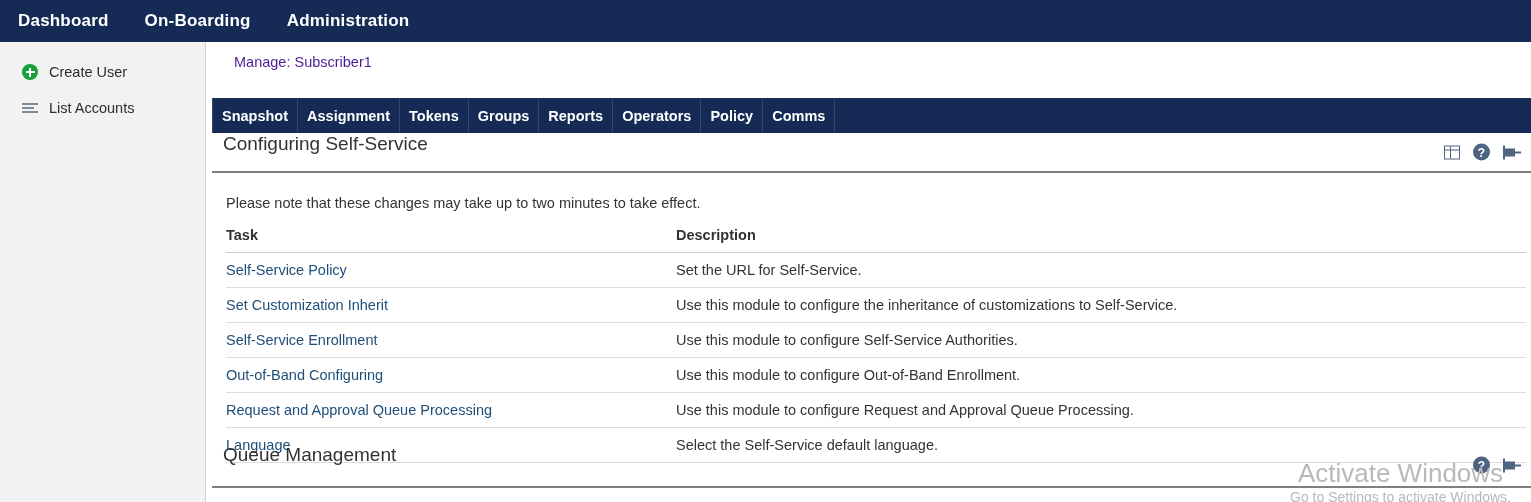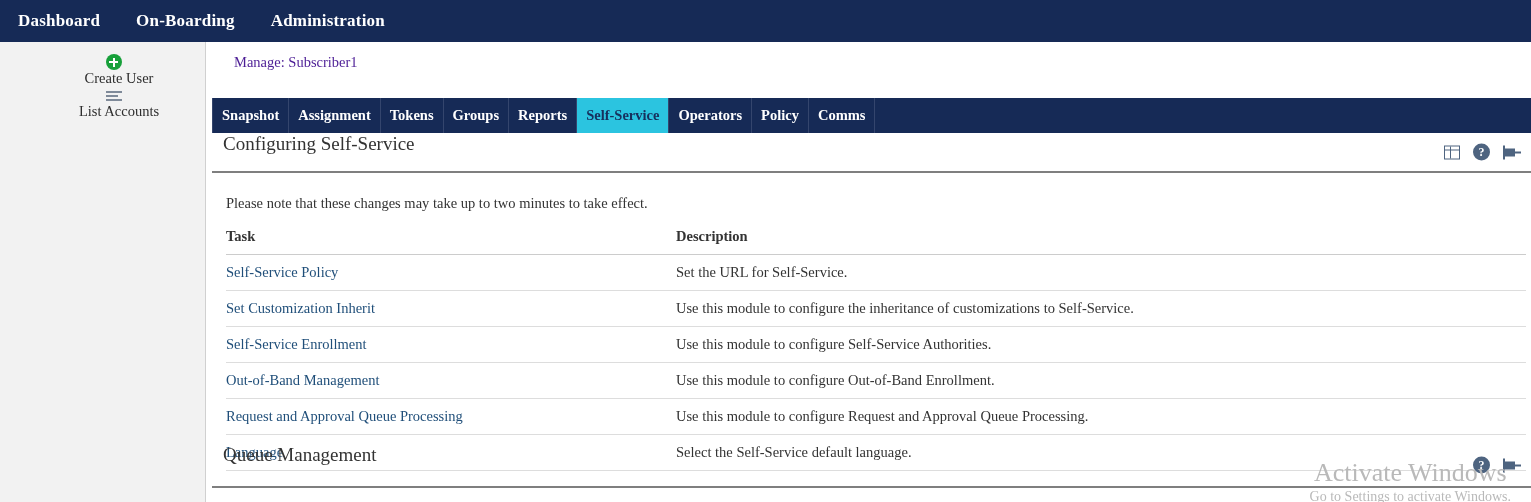--- a/index.html
+++ b/index.html
@@ -3,21 +3,21 @@
 <meta charset="utf-8">
 <style>
   * { box-sizing: border-box; }
   html, body {
     margin: 0; padding: 0;
     width: 1531px; height: 502px;
     overflow: hidden;
     background: #ffffff;
     font-family: "Liberation Sans", sans-serif;
   }
-  #app { position: relative; width: 1531px; height: 502px; font-family: Liberation Serif, serif; }
+  #app { position: relative; width: 1531px; height: 502px; }
 
   
   .topnav {
     position: absolute; top: 0; left: 0; width: 1531px; height: 42px;
     background: #162a56;
     display: flex; align-items: stretch;
   }
   .topnav-item {
     display: flex; align-items: center; justify-content: center;
     padding: 0 18px;
@@ -52,21 +52,20 @@
   .collapse-chevron {
     position: absolute; right: 10px; top: 50%; transform: translateY(-50%);
     color: #555; font-size: 15px; cursor: pointer;
     line-height: 1;
   }
   .shortcut-row {
     display: flex; align-items: center;
     padding: 0 0 0 22px;
     height: 36px;
     cursor: pointer;
-    flex-direction: column;
   }
   .shortcut-row:first-of-type { margin-top: 12px; }
   .shortcut-label {
     font-size: 14.5px; color: #2d2d2d; margin-left: 11px;
   }
   .ico-plus {
     width: 16px; height: 16px; border-radius: 50%;
     background: #17a03a;
     position: relative; flex: 0 0 auto;
   }
@@ -244,21 +243,20 @@
   <div class="content">
 
     <div class="manage-line">Manage: Subscriber1</div>
 
     <div class="tabstrip">
       <div class="tab">Snapshot</div>
       <div class="tab">Assignment</div>
       <div class="tab">Tokens</div>
       <div class="tab">Groups</div>
       <div class="tab">Reports</div>
-      <div class="tab active">Self-Service</div>
       <div class="tab">Operators</div>
       <div class="tab">Policy</div>
       <div class="tab">Comms</div>
       <div class="tab-filler"></div>
     </div>
 
     <div class="panel">
       <div class="panel-head">
         <span class="panel-title">Configuring Self-Service</span>
         <span class="panel-icons">
@@ -288,21 +286,21 @@
           </tr>
           <tr>
             <td class="col-task"><a class="tasklink">Set Customization Inherit</a></td>
             <td>Use this module to configure the inheritance of customizations to Self-Service.</td>
           </tr>
           <tr>
             <td class="col-task"><a class="tasklink">Self-Service Enrollment</a></td>
             <td>Use this module to configure Self-Service Authorities.</td>
           </tr>
           <tr>
-            <td class="col-task"><a class="tasklink">Out-of-Band Management</a></td>
+            <td class="col-task"><a class="tasklink">Out-of-Band Configuring</a></td>
             <td>Use this module to configure Out-of-Band Enrollment.</td>
           </tr>
           <tr>
             <td class="col-task"><a class="tasklink">Request and Approval Queue Processing</a></td>
             <td>Use this module to configure Request and Approval Queue Processing.</td>
           </tr>
           <tr>
             <td class="col-task"><a class="tasklink">Language</a></td>
             <td>Select the Self-Service default language.</td>
           </tr>

